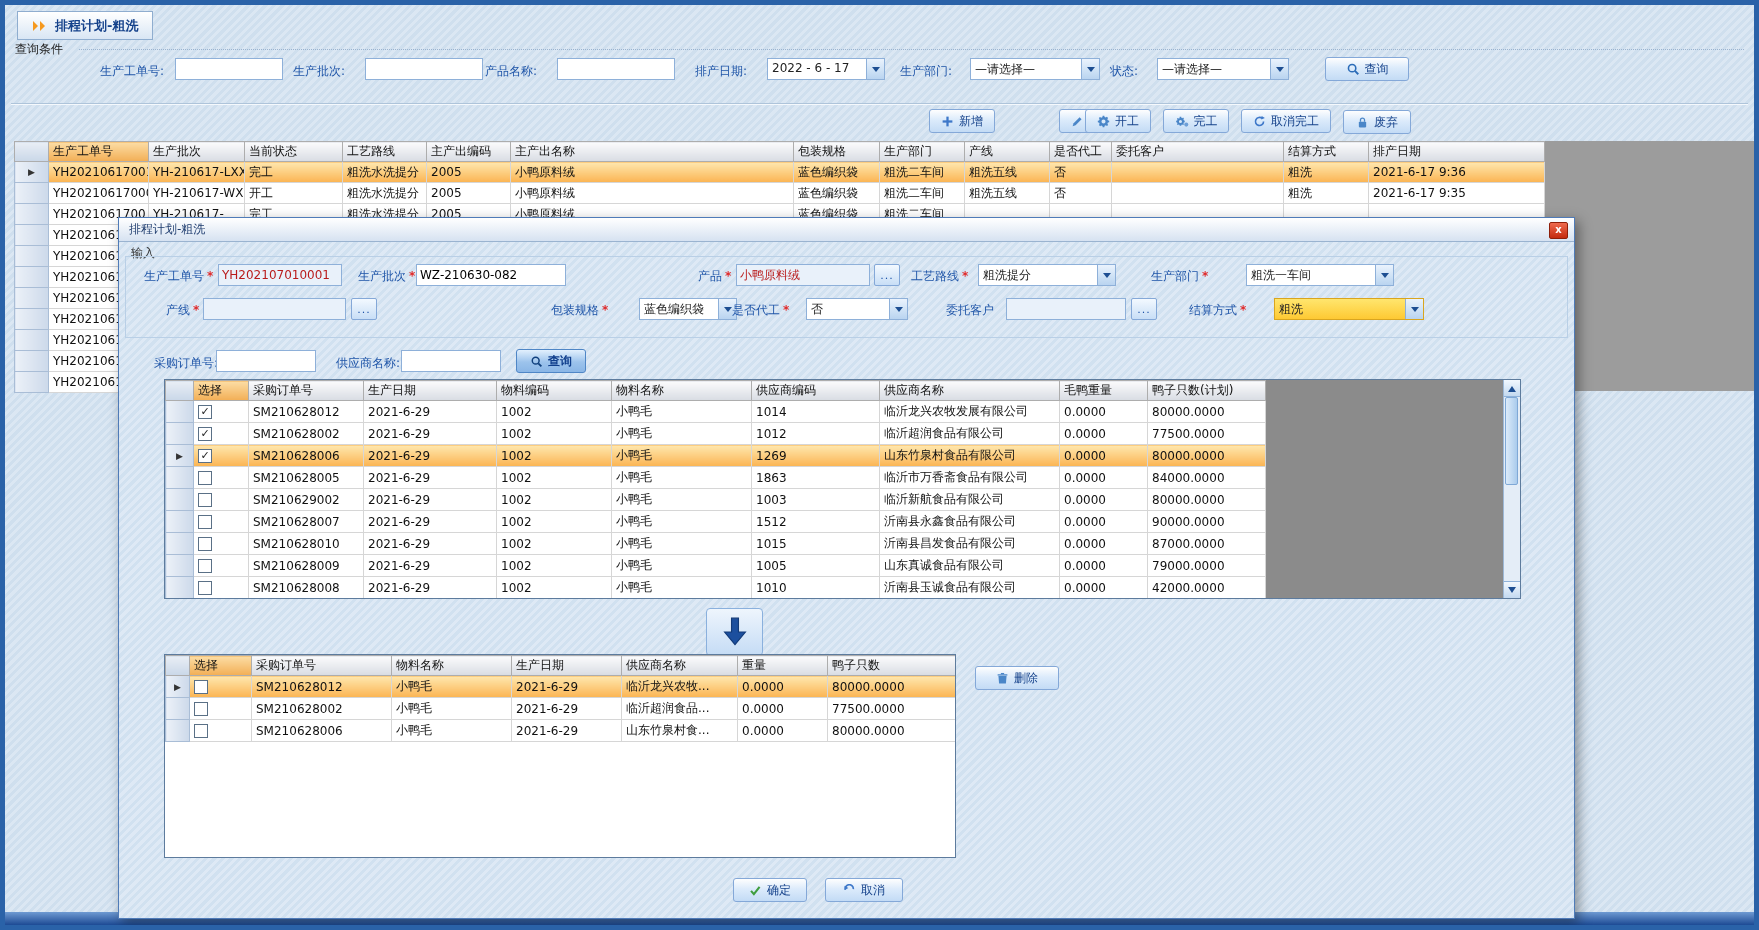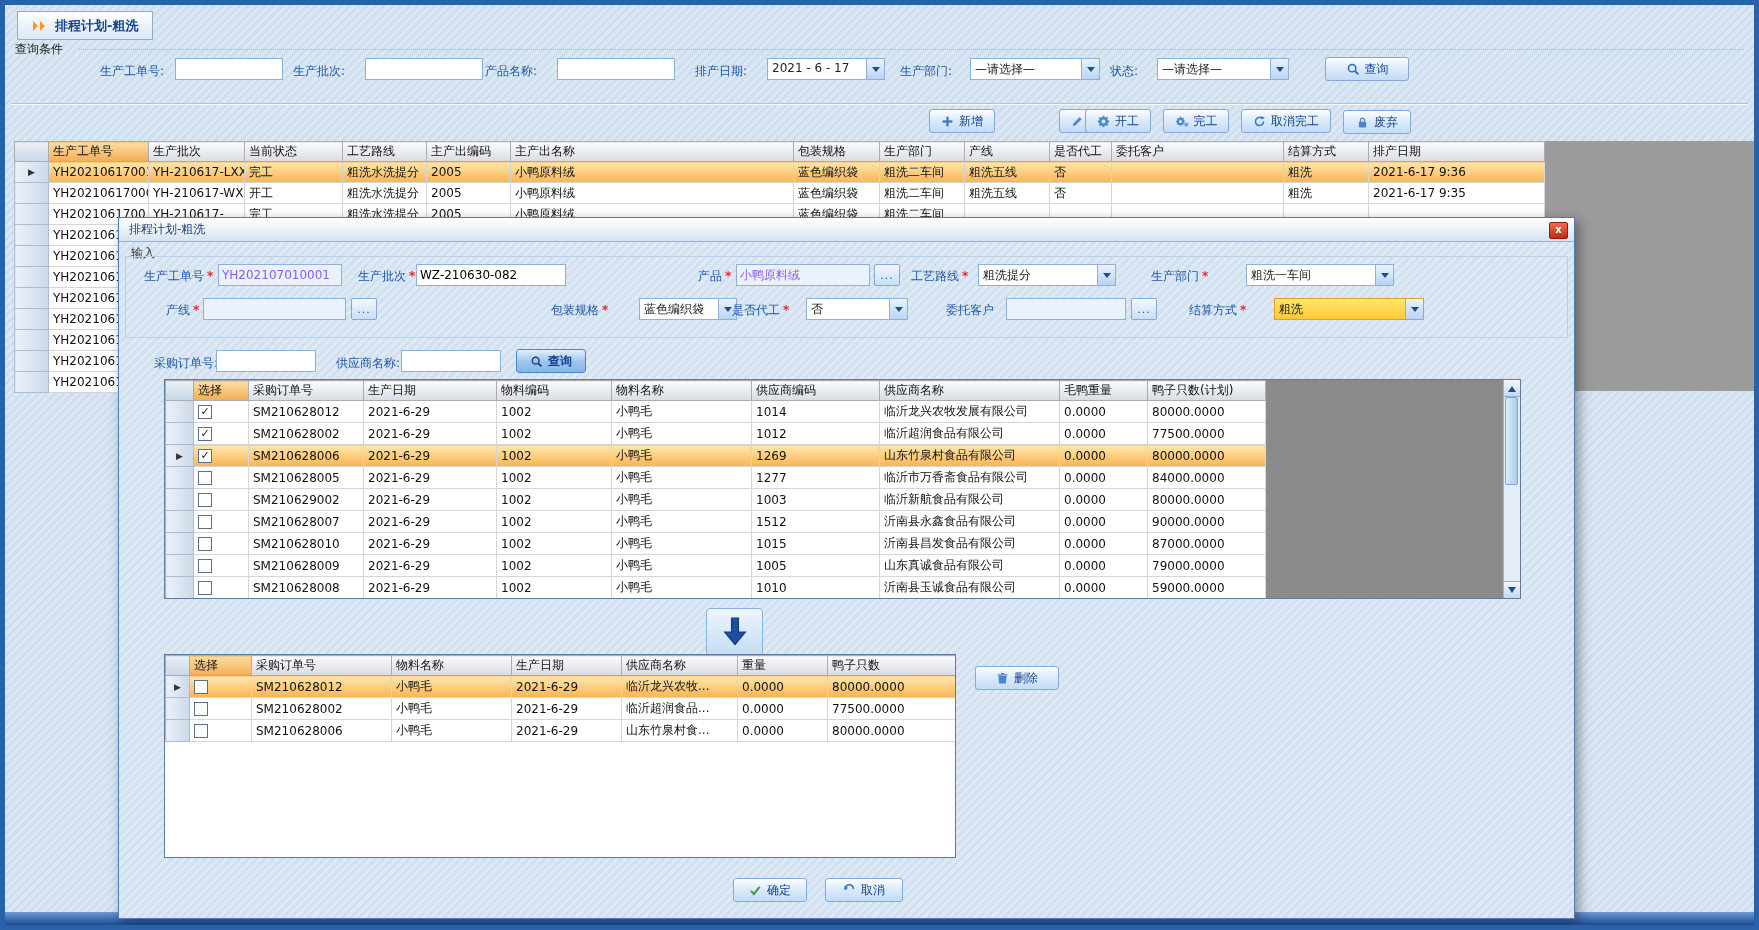--- a/index.html
+++ b/index.html
@@ -49,21 +49,21 @@
   .dtitle{height:23px;background:linear-gradient(#ffffff,#d6e2f1);border-bottom:1px solid #9ab3d0;
     display:flex;align-items:center;padding:0 10px;color:#1e3c6e}
   .dclose{position:absolute;right:6px;top:4px;width:17px;height:15px;background:linear-gradient(#ef6a4e,#c42b10);
     border:1px solid #8e1f0a;border-radius:2px;color:#fff;font-size:10px;line-height:13px;text-align:center;cursor:pointer;font-weight:bold}
   .glabel{position:absolute;left:12px;top:27px;color:#333}
   .gbx{position:absolute;left:6px;right:6px;top:38px;height:80px;border:1px solid #b9cfe6}
   .flabel{position:absolute;color:#1f55a8;white-space:nowrap}
   .req{color:#e02b2b;margin-left:3px;font-weight:bold}
   .din{position:absolute;height:22px;border:1px solid #8eb0d9;background:#fff;
     font:12px "DejaVu Sans","Liberation Sans",sans-serif;padding:0 3px;box-sizing:border-box}
-  .dis{background:#e9f1fa;color:#8b5cf6}
+  .dis{background:#e9f1fa;color:#b91c1c}
   .browse{position:absolute;height:22px;width:26px;font-size:11px;letter-spacing:1px;color:#1f55a8;
     display:flex;align-items:center;justify-content:center;border:1px solid #84a8d8;border-radius:2px;
     background:linear-gradient(#f3f9ff,#c8def6);cursor:pointer;box-sizing:border-box}
   .gbox{position:absolute;background:#8b8b8b;border:1px solid #5d7b9d;box-sizing:border-box;overflow:hidden}
   .gbox.white{background:#fff}
   .vscroll{position:absolute;top:0;right:0;width:16px;bottom:0;background:#e4edf7;border-left:1px solid #9db8d6}
   .sarr{height:16px;background:linear-gradient(#f2f8fe,#c3d9f0);border-bottom:1px solid #8fb2da;
     display:flex;align-items:center;justify-content:center}
   .sarr.up i{border:4px solid transparent;border-bottom:6px solid #1d4e92;margin-bottom:3px}
   .sarr.dn{position:absolute;bottom:0;left:0;right:0;border-top:1px solid #8fb2da;border-bottom:none}
@@ -91,21 +91,21 @@
   <div class="dotline"></div>
 
   <span class="qlabel" style="left:95px">生产工单号:</span>
   <input class="tin" style="left: 170px; width: 108px;" value="">
   <span class="qlabel" style="left:288px">生产批次:</span>
   <input class="tin" style="left: 360px; width: 118px;" value="">
   <span class="qlabel" style="left:480px">产品名称:</span>
   <input class="tin" style="left: 552px; width: 118px;" value="">
   <span class="qlabel" style="left:690px">排产日期:</span>
   <div class="selbox" style="left:762px;top:53px;width:118px">
-    <span class="txt">2021 - 6 - 17</span>
+    <span class="txt">2022 - 6 - 17</span>
     <span class="arr">
         <i></i>
       </span>
   </div>
   <span class="qlabel" style="left:895px">生产部门:</span>
   <div class="selbox" style="left:965px;top:53px;width:130px">
     <span class="txt">—请选择—</span>
     <span class="arr">
         <i></i>
       </span>
@@ -521,21 +521,21 @@
               <td>0.0000</td>
               <td>80000.0000</td>
             </tr>
             <tr>
               <td class="rowsel"></td>
               <td><span class="cb"></span></td>
               <td>SM210628005</td>
               <td>2021-6-29</td>
               <td>1002</td>
               <td>小鸭毛</td>
-              <td>1277</td>
+              <td>1863</td>
               <td>临沂市万香斋食品有限公司</td>
               <td>0.0000</td>
               <td>84000.0000</td>
             </tr>
             <tr>
               <td class="rowsel"></td>
               <td><span class="cb"></span></td>
               <td>SM210629002</td>
               <td>2021-6-29</td>
               <td>1002</td>
@@ -584,21 +584,21 @@
             <tr>
               <td class="rowsel"></td>
               <td><span class="cb"></span></td>
               <td>SM210628008</td>
               <td>2021-6-29</td>
               <td>1002</td>
               <td>小鸭毛</td>
               <td>1010</td>
               <td>沂南县玉诚食品有限公司</td>
               <td>0.0000</td>
-              <td>59000.0000</td>
+              <td>42000.0000</td>
             </tr>
           </tbody>
       </table>
       <div class="vscroll">
         <div class="sarr up">
             <i></i>
           </div>
         <div class="thumb"></div>
         <div class="sarr dn">
             <i></i>

